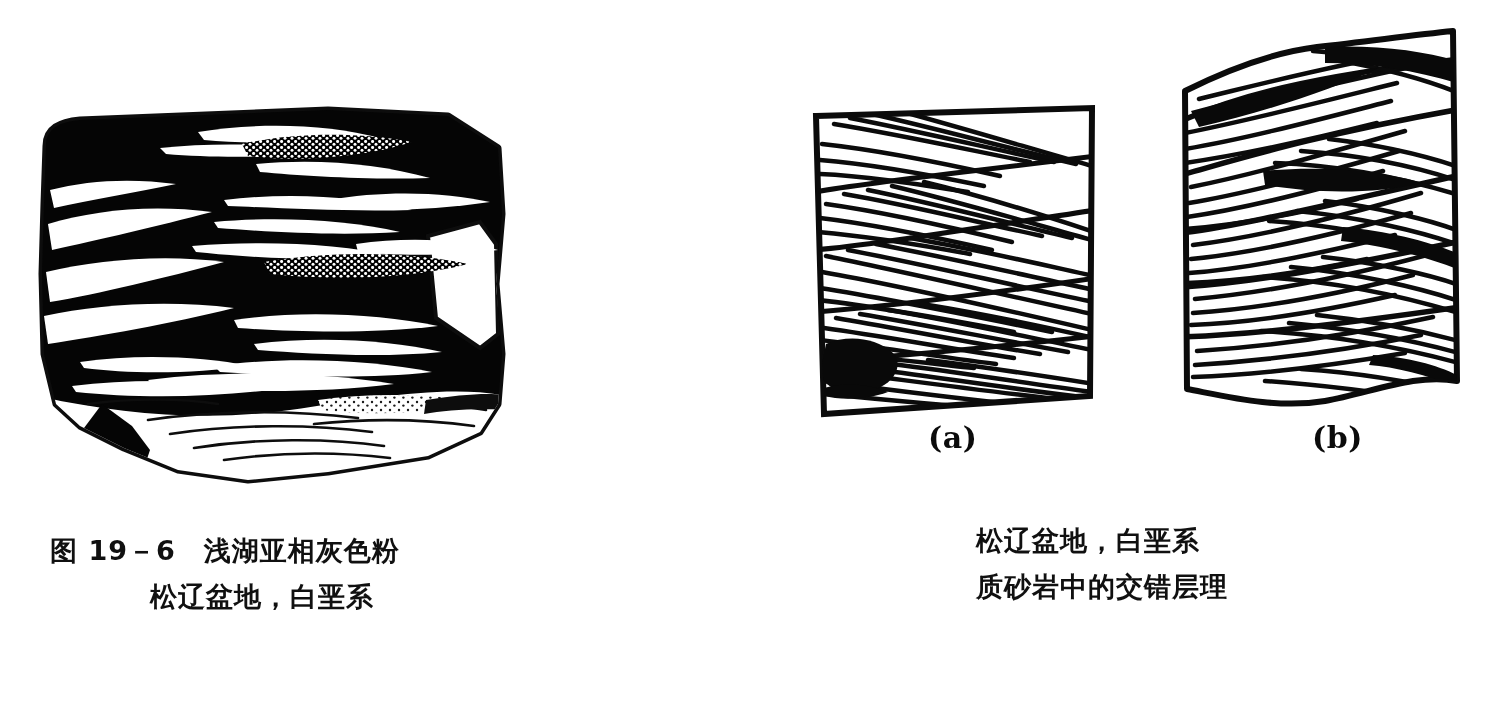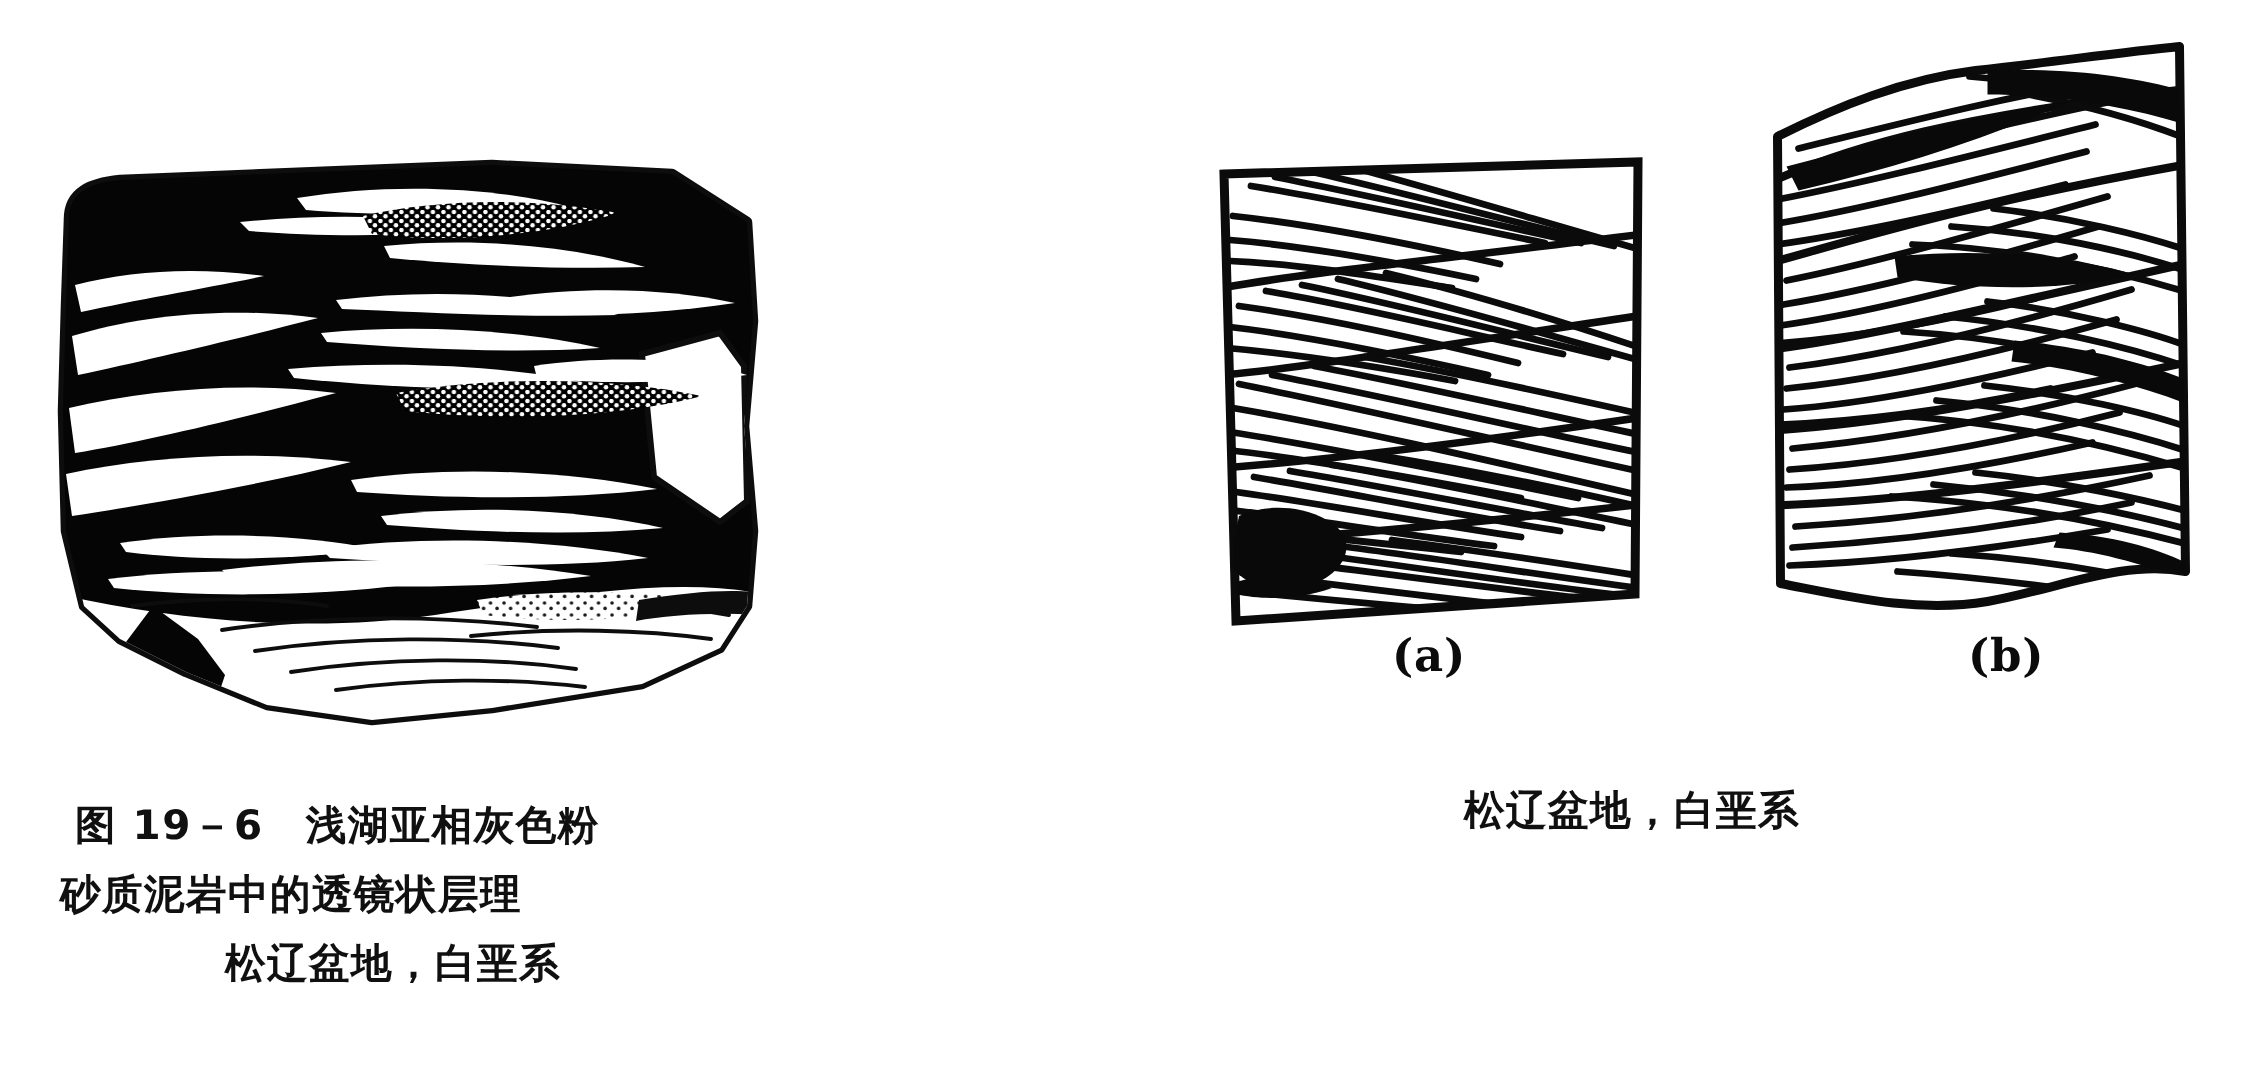--- a/index.html
+++ b/index.html
@@ -331,21 +331,21 @@
                  C262,350 230,342 204,340 Z"></path>
       </g>
     </svg>
   </div>
 
   <div class="panel-label" id="label-a">(a)</div>
   <div class="panel-label" id="label-b">(b)</div>
 
   <div class="caption" id="caption-196">
     <span class="line l1">图 19－6　浅湖亚相灰色粉</span>
-    <span class="line l2">砂质泥岩中的透镜状层理</span>
     <span class="line l3">松辽盆地，白垩系</span>
   </div>
 
   <div class="caption" id="caption-197">
     <span class="line l2">松辽盆地，白垩系</span>
+    <span class="line l4">质砂岩中的交错层理</span>
   </div>
 
 </div>
 
 </body></html>

